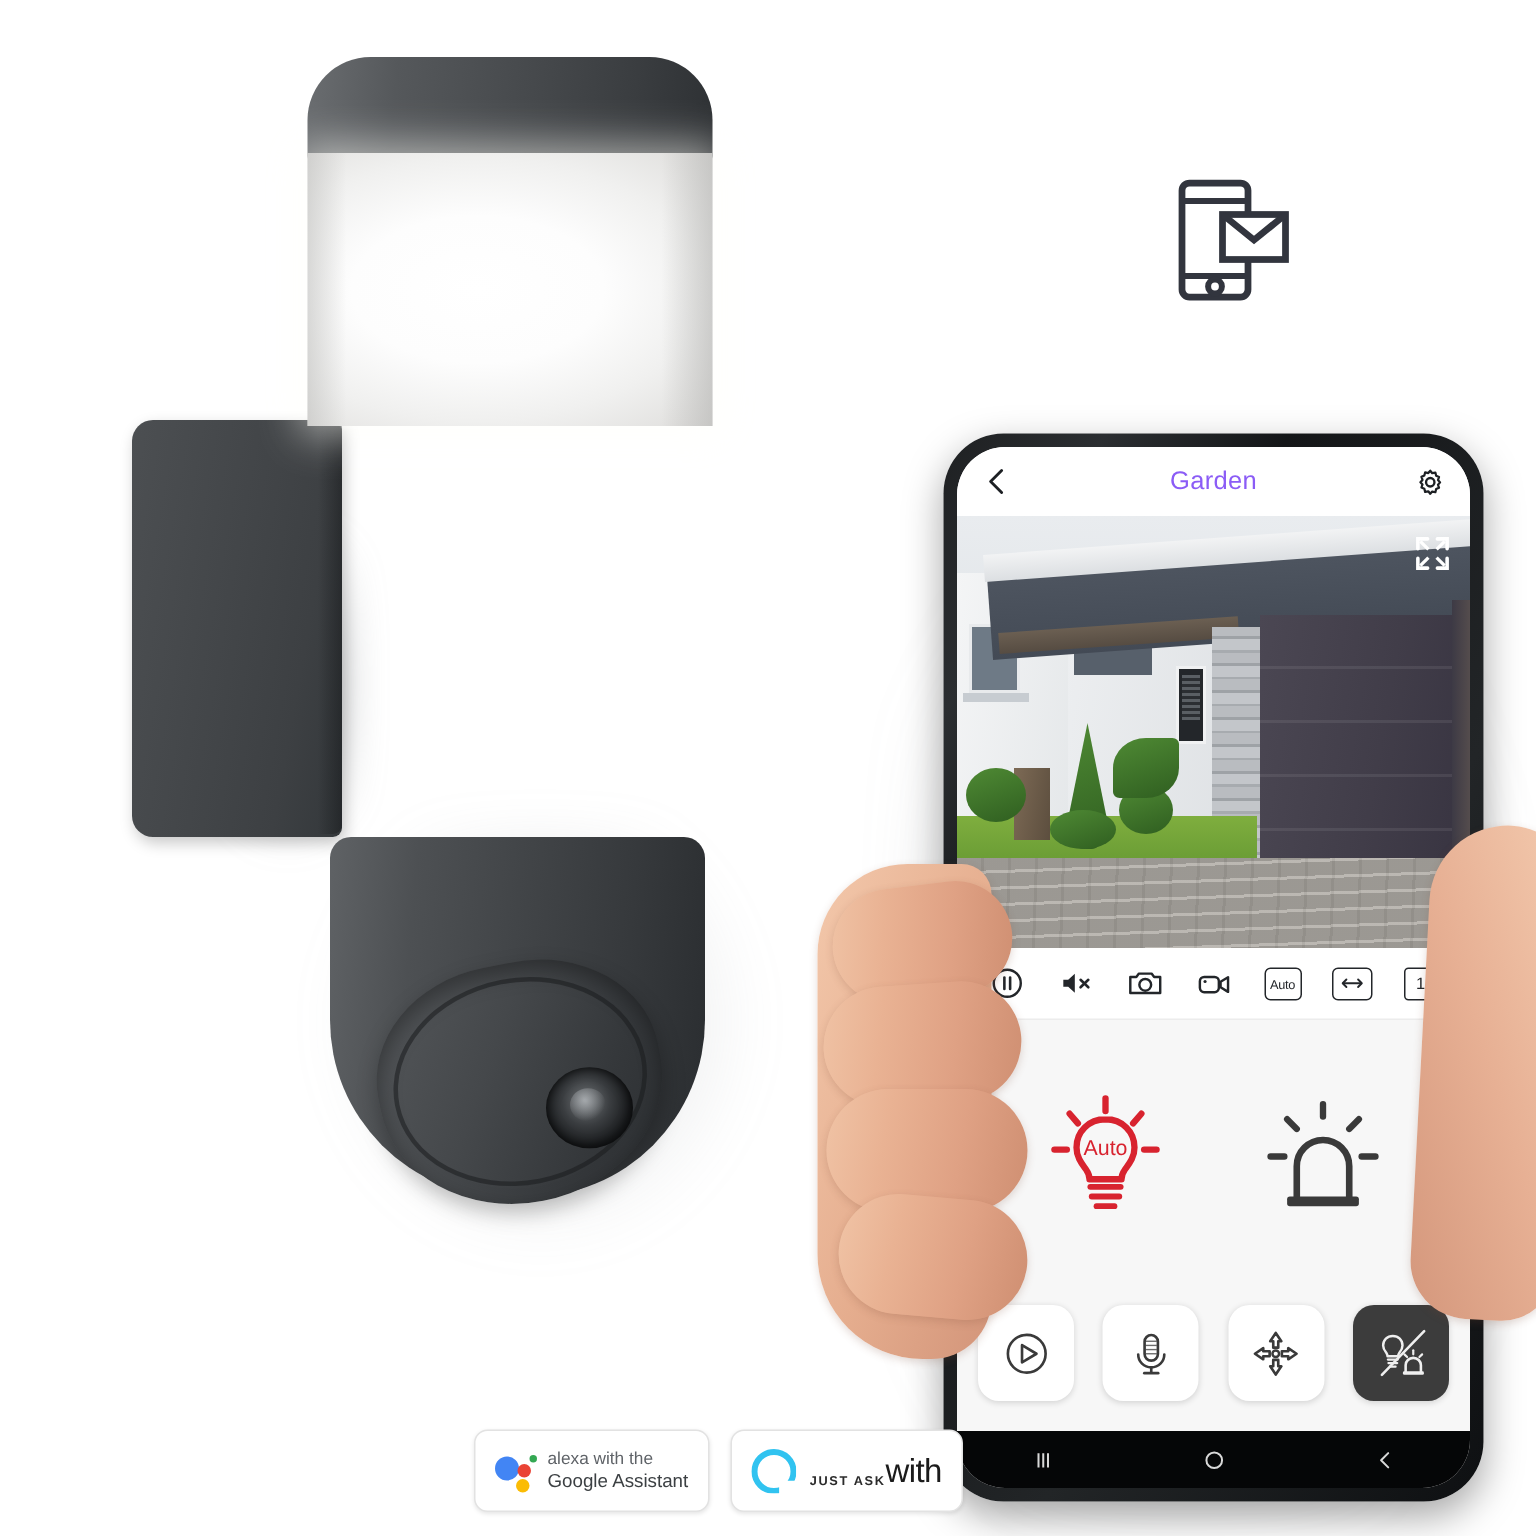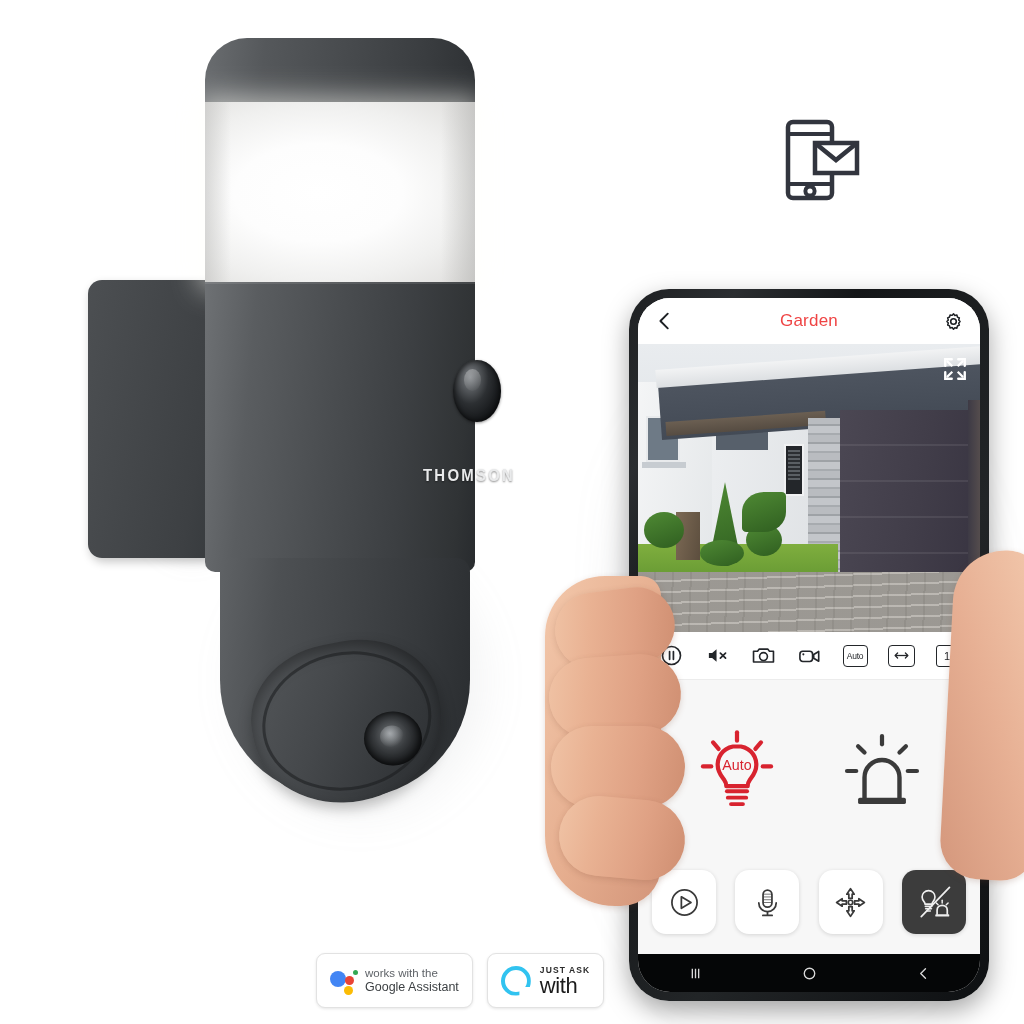--- a/index.html
+++ b/index.html
@@ -135,21 +135,21 @@
     display:flex;flex-direction:column;
   }
 
   
   .app-header{
     height:46px;flex:0 0 46px;background:#fff;
     display:flex;align-items:center;padding:0 16px;box-sizing:border-box;
   }
   .hdr-back{width:26px;color:#1d2024;display:flex;align-items:center;justify-content:flex-start;}
   .hdr-title{
-    flex:1;text-align:center;font-size:17px;color:#ef4444;letter-spacing:.2px;
+    flex:1;text-align:center;font-size:17px;color:#8b5cf6;letter-spacing:.2px;
   }
   .hdr-gear{width:26px;display:flex;align-items:center;justify-content:flex-end;}
 
   
   .video{
     position:relative;height:288px;flex:0 0 288px;overflow:hidden;background:#b9c0c6;
   }
   .v-sky{position:absolute;inset:0;background:linear-gradient(180deg,#e9ecef 0%,#dfe3e7 40%,#d7dbdf 100%);}
   .v-whitehouse{
     position:absolute;left:0;top:38px;width:148px;height:210px;
@@ -282,42 +282,37 @@
   .ga-yellow{left:14px;top:18px;width:9px;height:9px;background:#FBBC05;}
   .ga-green{left:23px;top:2px;width:5px;height:5px;background:#34A853;}
   .ga-text{font-size:11.5px;line-height:13.5px;color:#5f6368;}
   .ga-text b{display:block;font-weight:400;color:#3c4043;font-size:12.5px;}
   .alexa-ring{
     width:30px;height:30px;border-radius:50%;flex:0 0 30px;
     border:4px solid #31C3F0;
     clip-path:polygon(0 0,100% 0,100% 72%,62% 72%,62% 100%,0 100%);
     box-sizing:border-box;
   }
-  .alexa-text{display:flex;flex-direction:column;justify-content:center;}
+  .alexa-text{display:flex;flex-direction:row;justify-content:center;align-items:flex-end;}
   .alexa-just{font-size:8.5px;letter-spacing:1.1px;color:#2b2b2b;font-weight:700;}
   .alexa-word{font-size:22px;color:#1b1b1b;line-height:22px;letter-spacing:-.4px;}
 </style>
 </head>
 <body>
 
 <div class="stage">
 
   <div class="camera-wrap">
     <div class="cam-shadow"></div>
     <div class="cam-shadow2"></div>
 
     <div class="bracket"></div>
 
     <div class="body-top"></div>
     <div class="light-band"></div>
-    <div class="body-mid">
-      <div class="seam"></div>
-      <div class="pir"></div>
-      <div class="brand">THOMSON</div>
-    </div>
 
     <div class="dome-base"></div>
     <div class="dome-lens">
       <div class="dome-ring"></div>
       <div class="lens-eye"></div>
     </div>
   </div>
 
   <div class="notif-icon">
     <svg viewBox="0 0 100 100" width="100" height="100">
@@ -557,21 +552,21 @@
 
   <div class="badges">
     <div class="badge-card">
       <div class="ga-dots">
         <i class="ga-blue"></i>
           <i class="ga-red"></i>
           <i class="ga-yellow"></i>
           <i class="ga-green"></i>
       </div>
       <div class="ga-text">
-        <span>works with the</span>
+        <span>alexa with the</span>
         <b>Google Assistant</b>
       </div>
     </div>
 
     <div class="badge-card">
       <div class="alexa-ring"></div>
       <div class="alexa-text">
         <span class="alexa-just">JUST ASK</span>
         <span class="alexa-word">with</span>
       </div>

